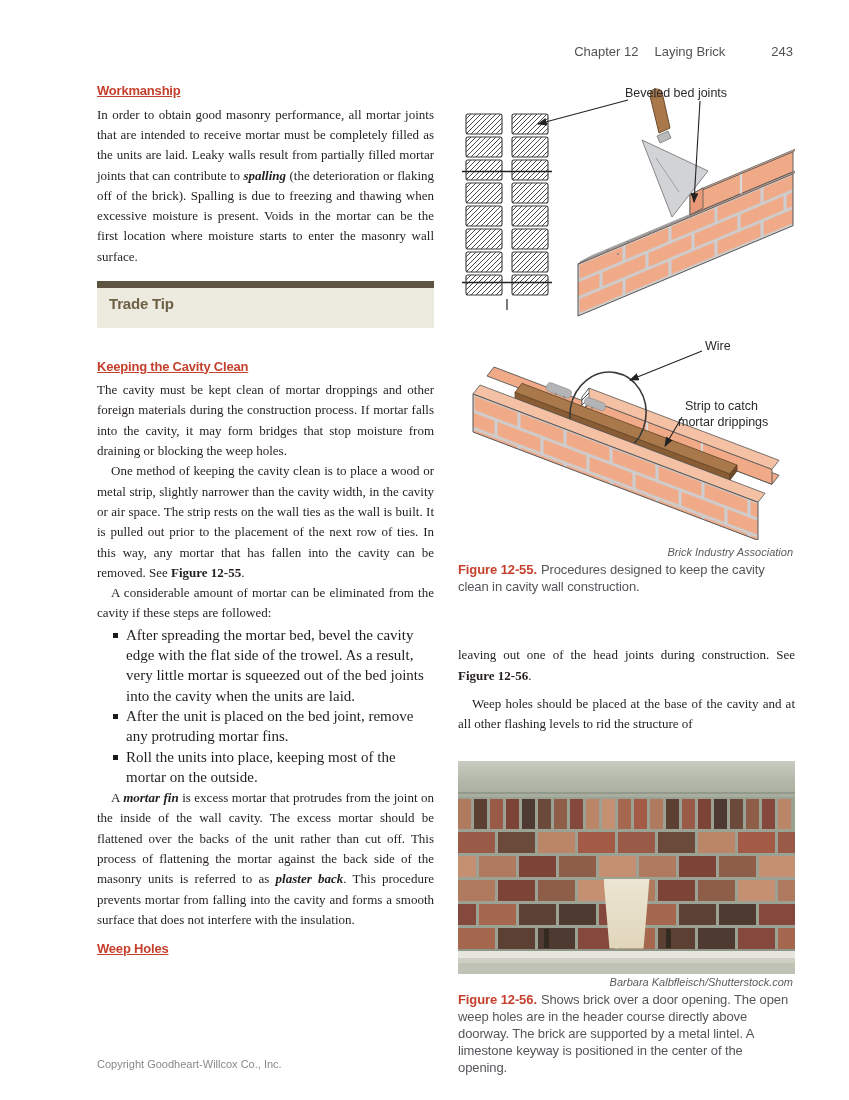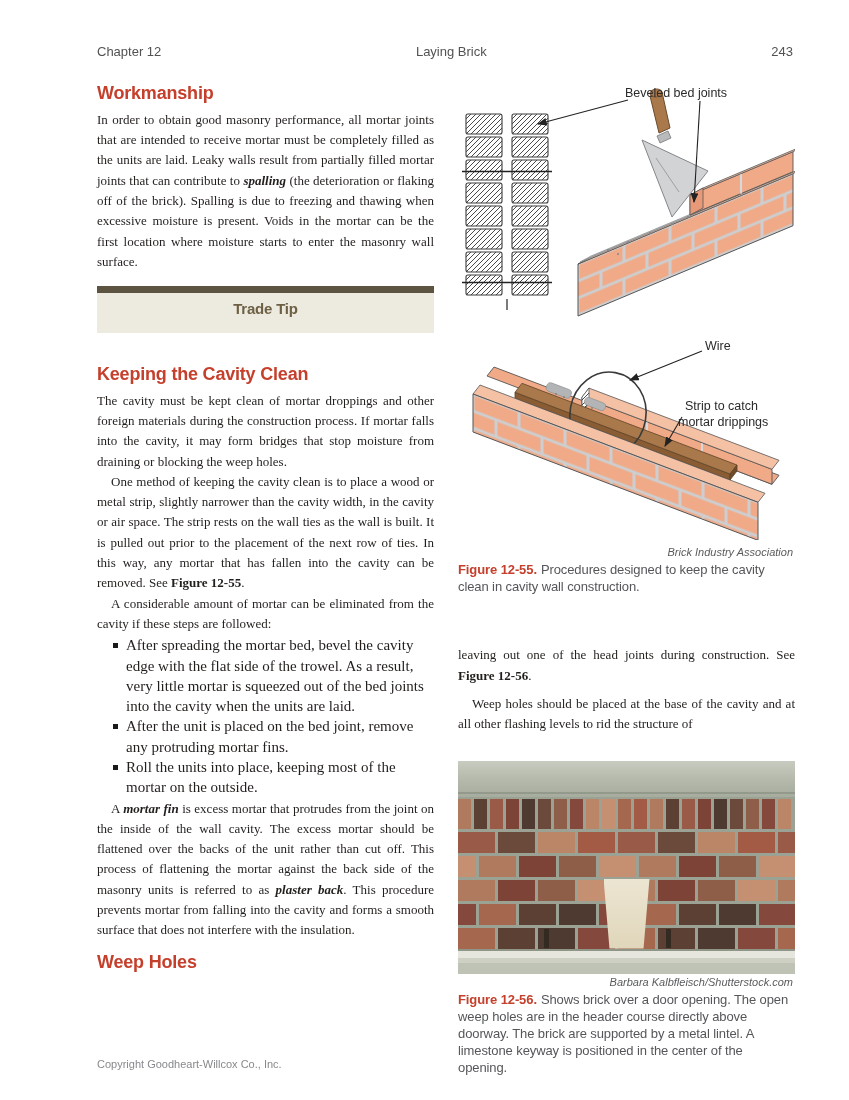--- a/index.html
+++ b/index.html
@@ -8,36 +8,36 @@
     --caption-gray:#55565a; --credit-gray:#5a5b5d; --header-gray:#515254; --footer-gray:#87898c;
     --brick:#f0aa88; --brick-top:#f5c1a4; --brick-dark:#e2act78; --mortar:#b3b4b6;
     --wood:#a9794c; --blade:#d2d3d5;
     --photo-mortar:#9ba294; --keystone:#e9e1cc;
   }
   *{box-sizing:border-box;}
   html,body{margin:0;padding:0;}
   body{width:849px;height:1100px;position:relative;background:#fff;overflow:hidden;
        font-family:"Liberation Serif","DejaVu Serif",serif;}
 
-  .page-header{position:absolute;top:44px;left:97px;width:696px;display:flex;justify-content:space-between;
+  .page-header{position:absolute;top:44px;left:97px;width:696px;display:flex;justify-content:flex-end;
     align-items:baseline;font-family:"Liberation Sans",sans-serif;font-size:13px;color:var(--header-gray);}
   .page-header .chap{margin-right:16px;}
   .page-header .pagenum{margin-left:46px;}
 
   #col-left{position:absolute;left:97px;top:84px;width:337px;}
   #col-right{position:absolute;left:458px;top:84px;width:337px;}
 
-  h2.red{font-family:"Liberation Sans",sans-serif;font-weight:700;font-size:18px;line-height:1.05;
-    color:var(--heading-red);margin:0 0 7px;letter-spacing:-0.2px;}
+  h2.red{font-family:"Liberation Sans",sans-serif;font-weight:700;font-size:13px;line-height:1.05;
+    color:var(--heading-red);margin:0 0 7px;letter-spacing:-0.2px;text-decoration:underline;}
   p.body{font-size:13px;line-height:20.3px;color:var(--body-ink);text-align:justify;margin:0;}
   p.indent{text-indent:14px;}
 
   .tradetip{margin:14px 0 0;border-top:7px solid var(--tip-bar);background:var(--tip-bg);padding:8px 12px 11px;}
   .tradetip h3{font-family:"Liberation Sans",sans-serif;font-weight:700;font-size:15px;line-height:1.1;
-    color:var(--tip-heading);margin:0 0 4px;letter-spacing:-0.2px;text-align:center;}
+    color:var(--tip-heading);margin:0 0 4px;letter-spacing:-0.2px;}
   .tradetip p{font-family:"Liberation Sans",sans-serif;font-size:13px;line-height:18.6px;
     color:var(--tip-text);margin:0;letter-spacing:-0.1px;}
 
   .sec{margin-top:32px;}
   ul.bullets{list-style:none;margin:1px 0 1px;padding:0 0 0 16px;}
   ul.bullets li{position:relative;padding-left:13px;font-size:15px;line-height:20.3px;color:var(--body-ink);}
   ul.bullets li::before{content:"";position:absolute;left:0;top:8px;width:5px;height:5px;background:#1a1a1a;}
 
   .page-footer{position:absolute;left:97px;top:1058px;font-family:"Liberation Sans",sans-serif;
     font-size:11px;color:var(--footer-gray);}

